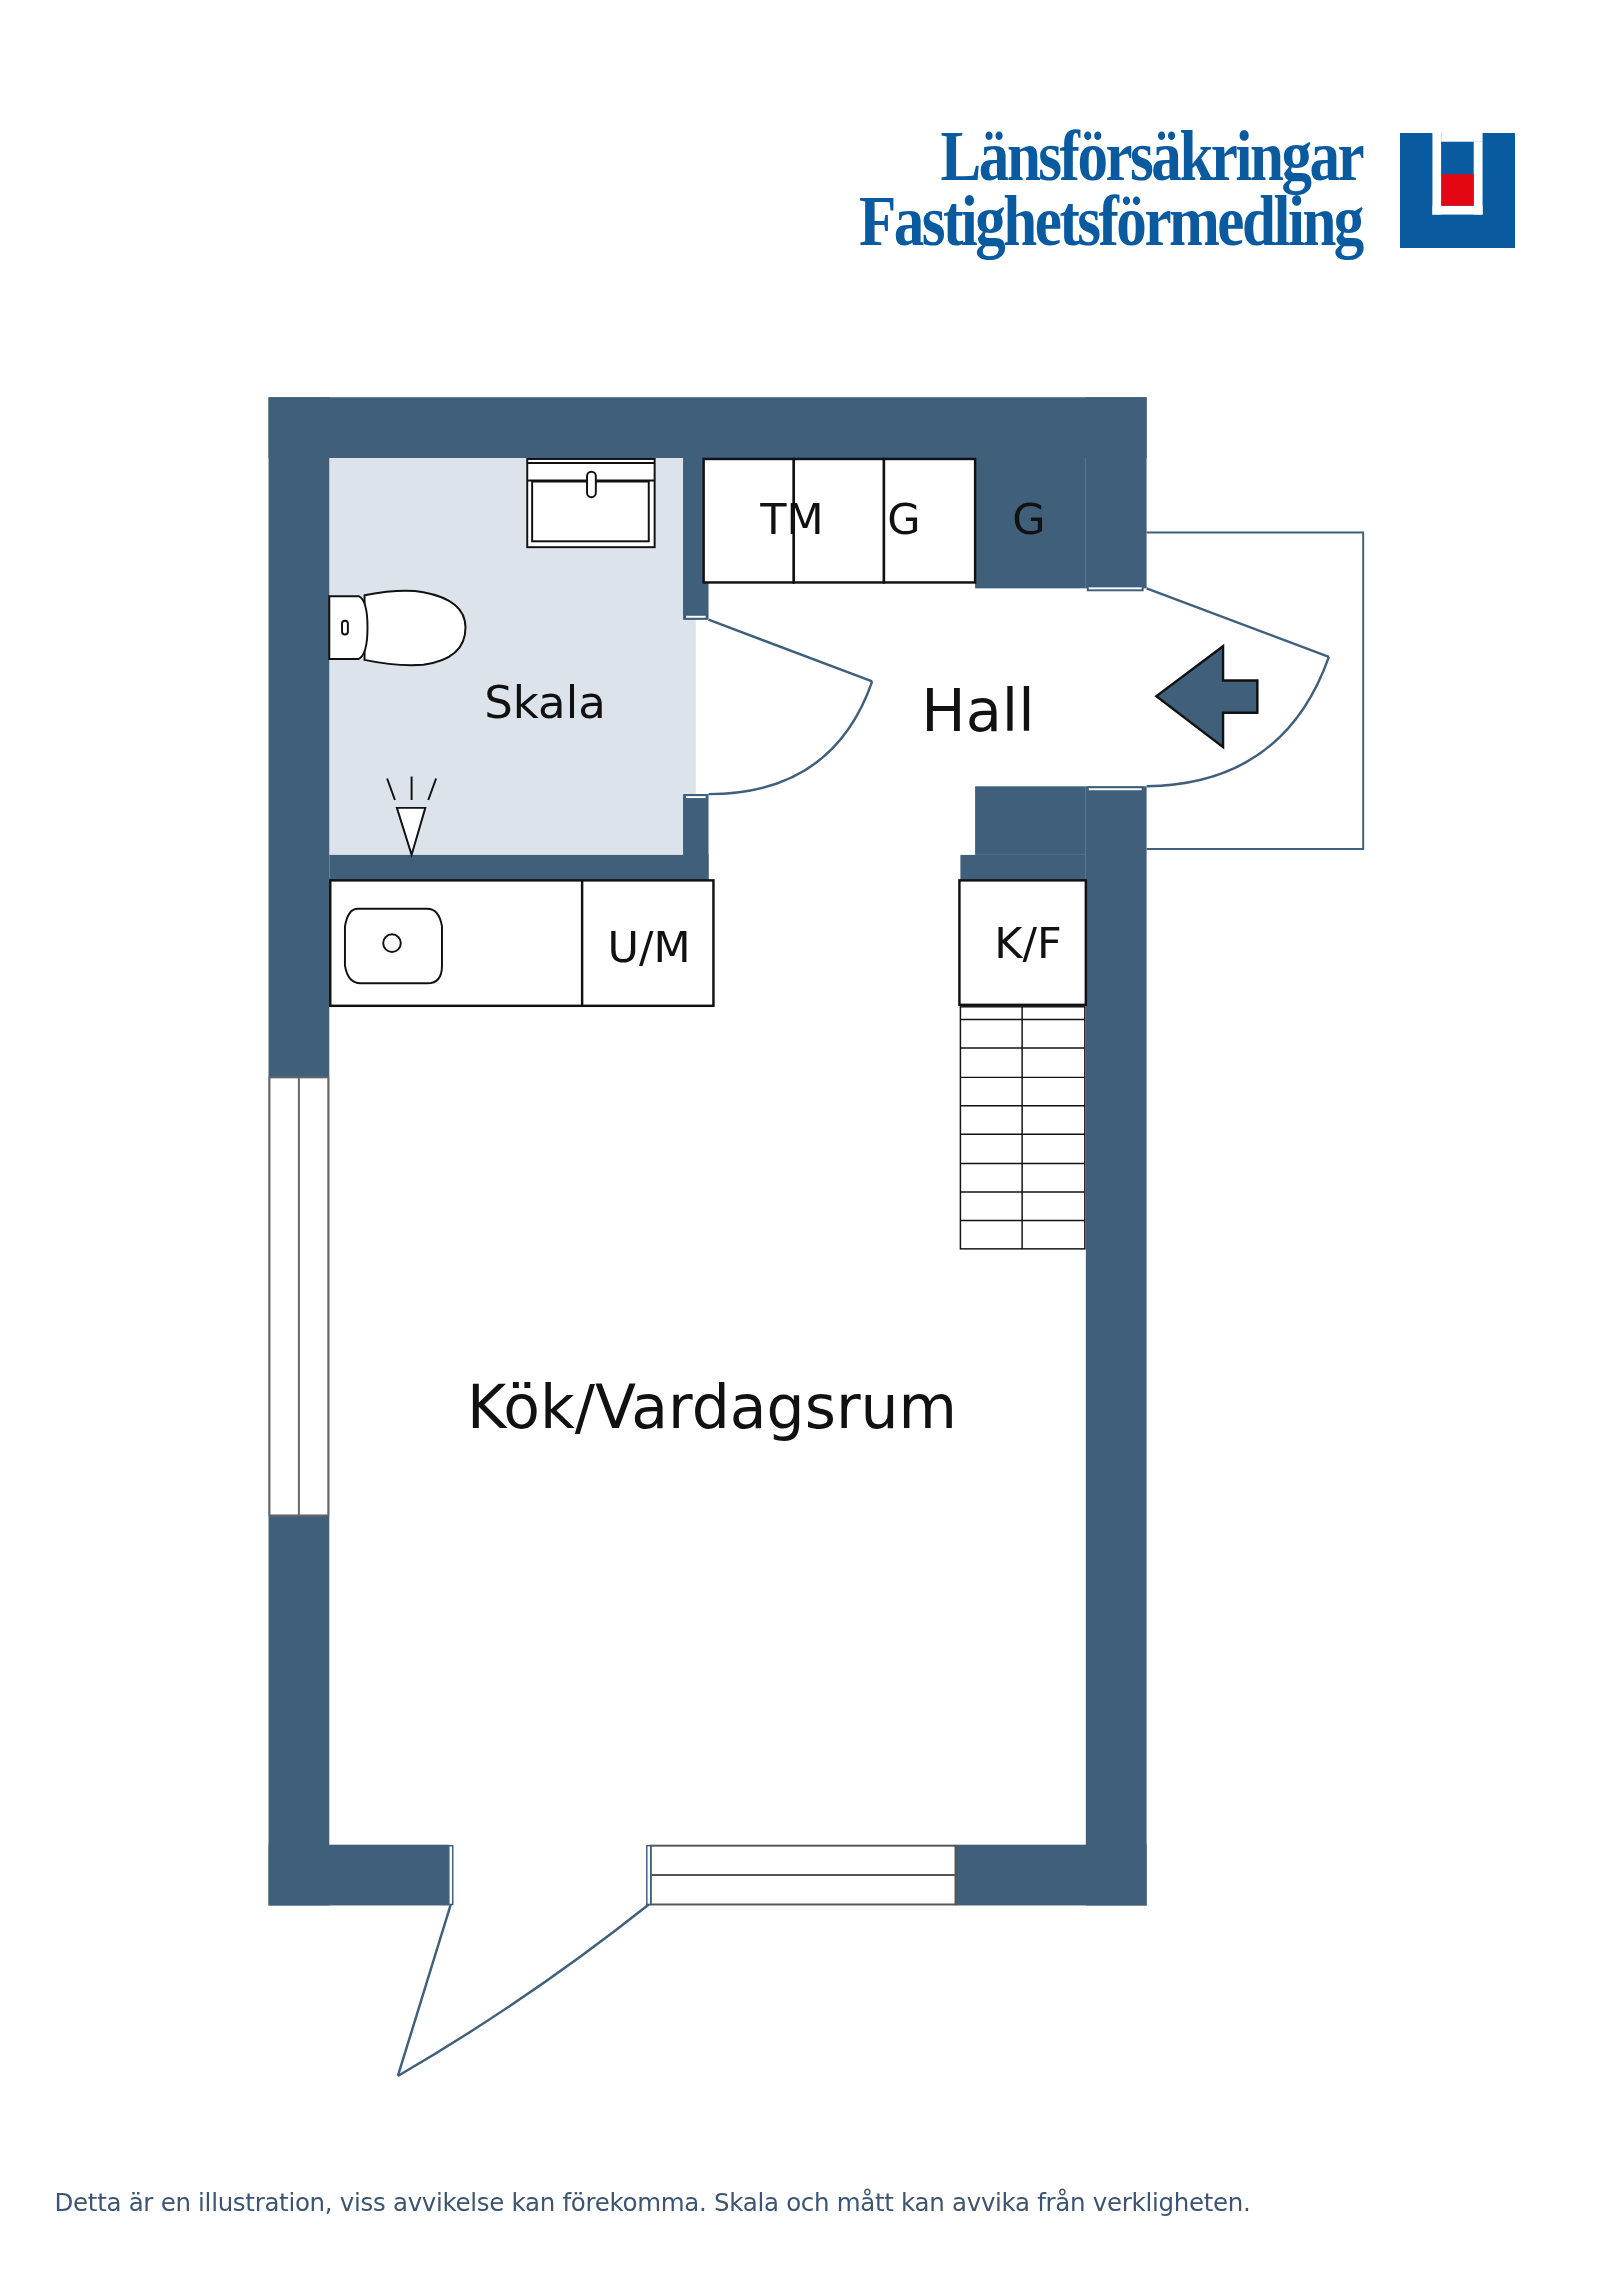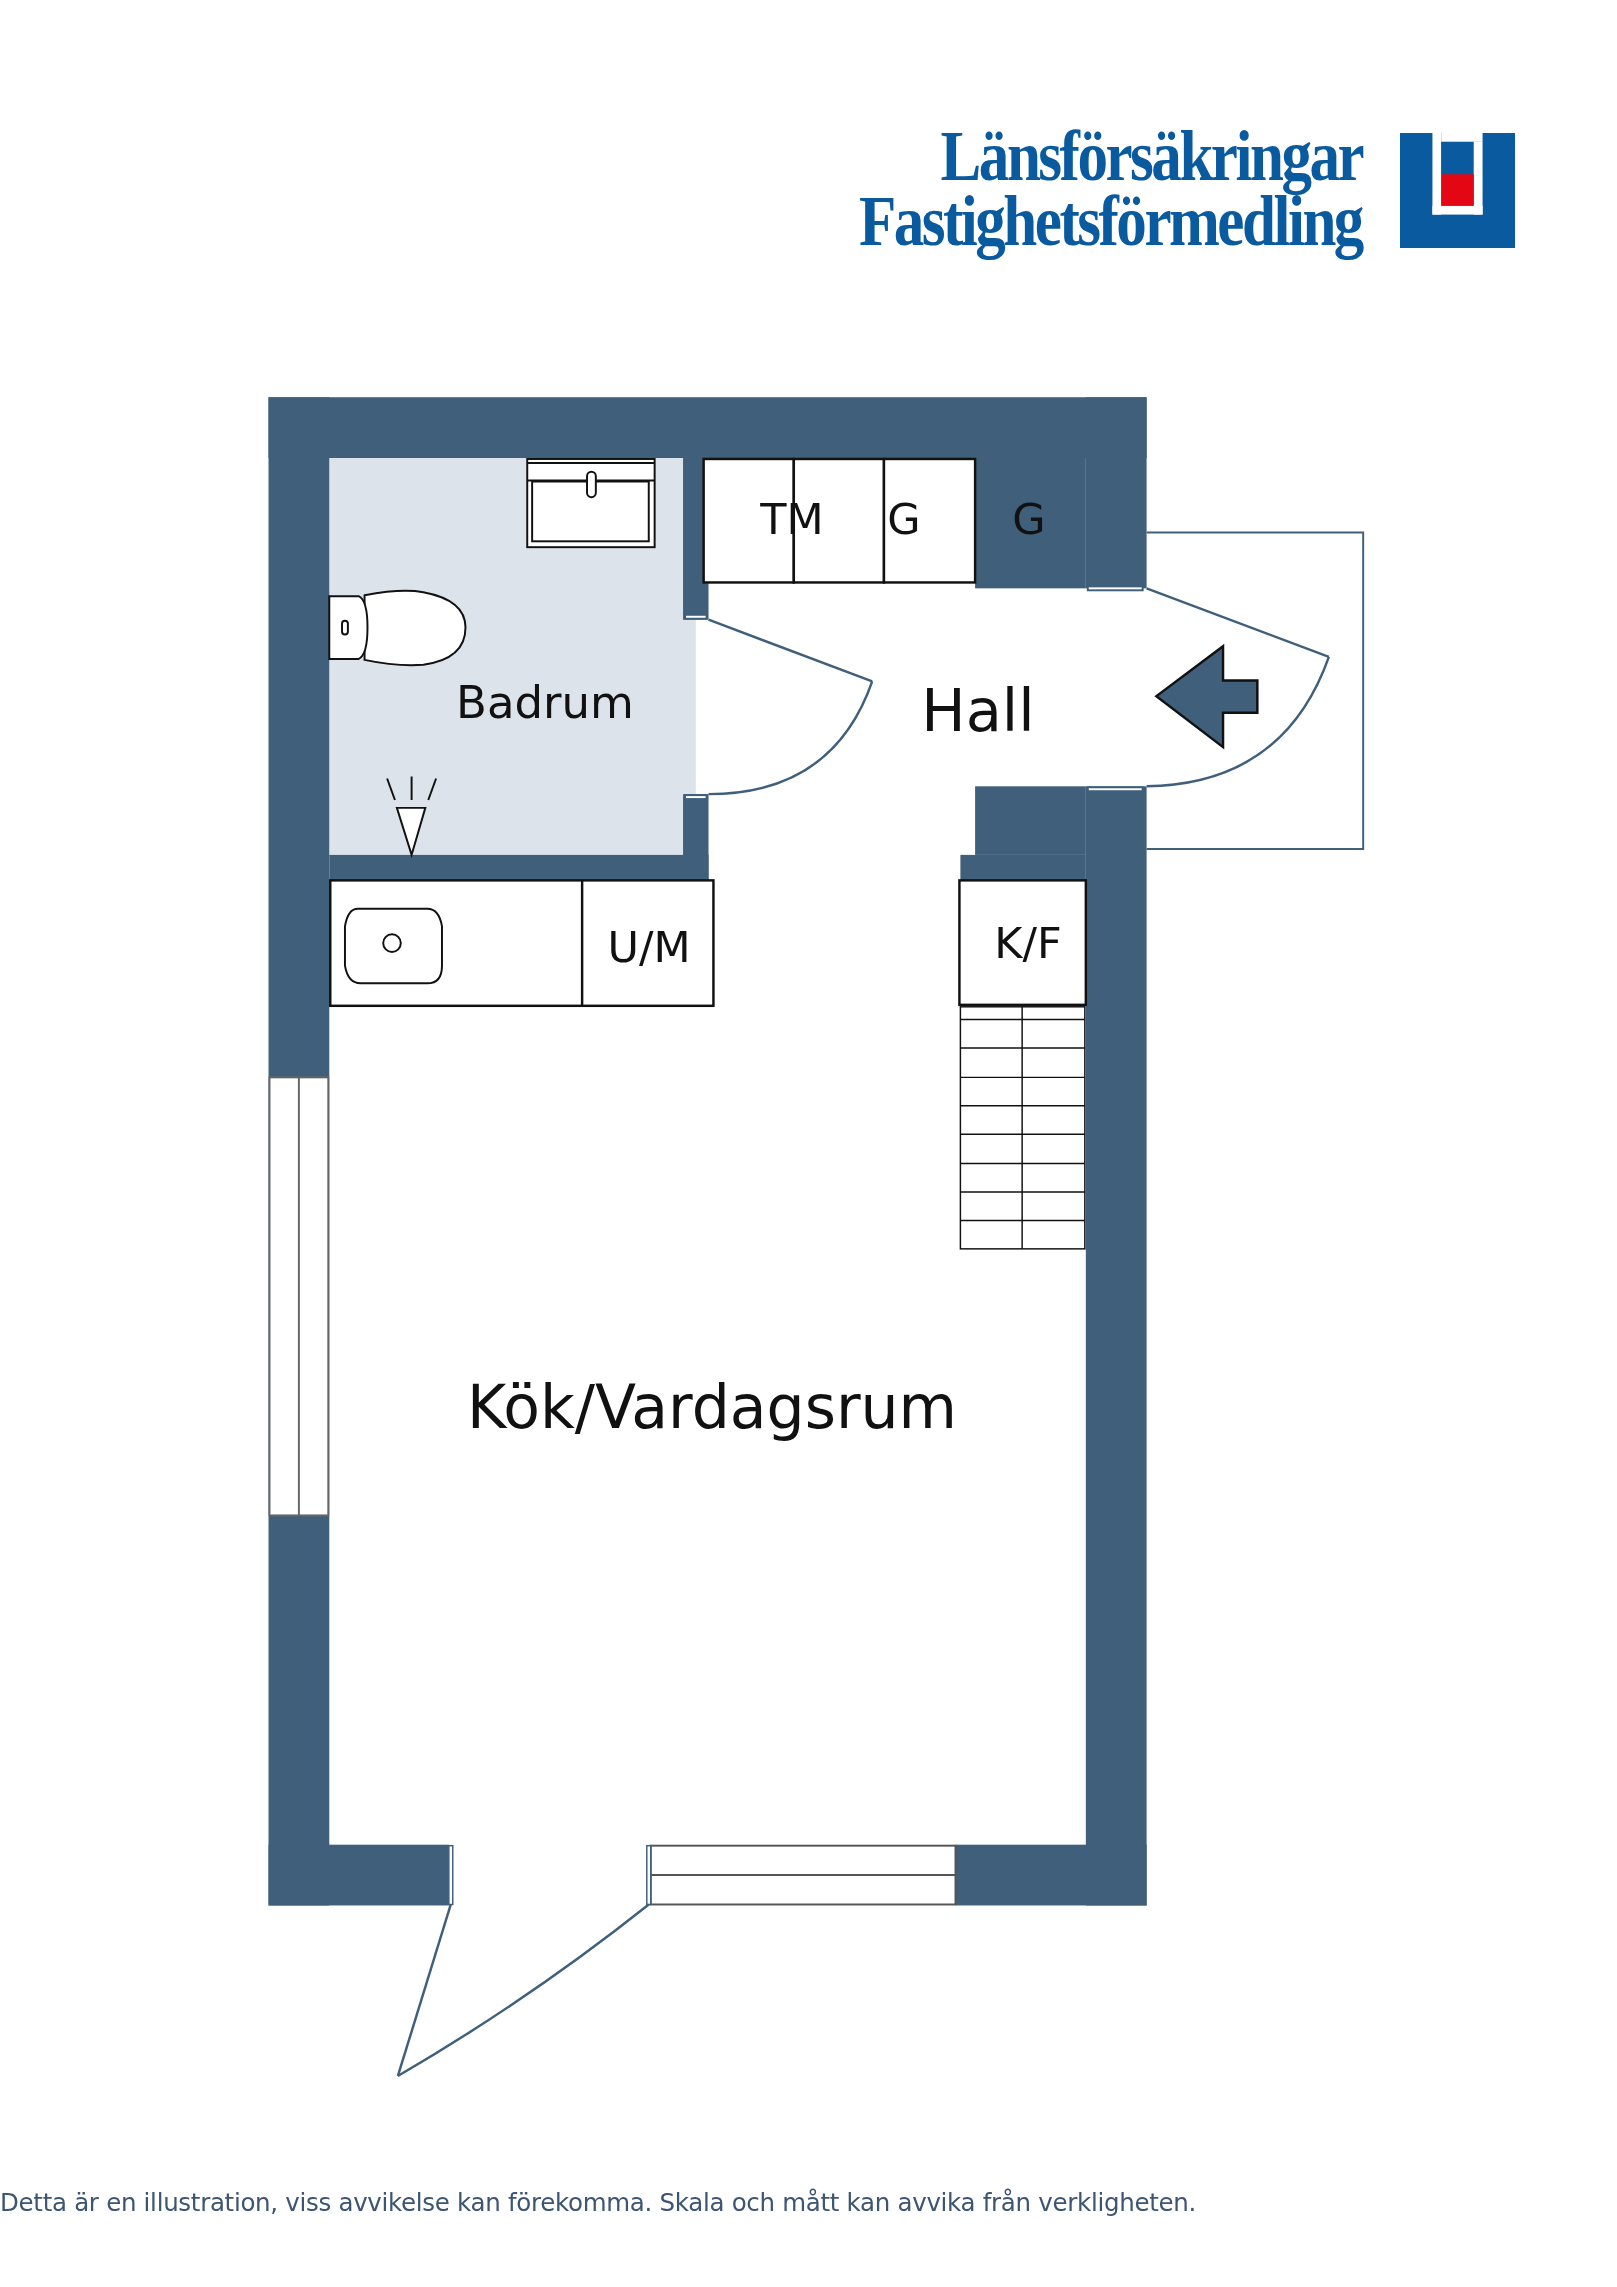--- a/index.html
+++ b/index.html
@@ -5,21 +5,21 @@
   html, body { margin:0; padding:0; background:#ffffff; }
   body { width:1617px; height:2288px; position:relative; overflow:hidden; font-family:"DejaVu Sans", sans-serif; }
   .logo { position:absolute; left:752px; top:125px; width:784px; height:137px; }
   .logo-text { position:absolute; right:174px; font-family:"Liberation Serif", serif; font-weight:bold; color:#0a5aa0; letter-spacing:-2.9px; white-space:nowrap; transform:scaleX(0.86); transform-origin:right center; }
   .logo-line1 { top:-3.9px; font-size:71px; line-height:71px; }
   .logo-line2 { top:61px; font-size:71px; line-height:71px; }
   .logo-mark { position:absolute; left:648px; top:7.8px; width:115px; height:115px; }
   .plan { position:absolute; left:0; top:0; width:1617px; height:2288px; }
   .room-label { position:absolute; color:#111; font-family:"DejaVu Sans", sans-serif; white-space:nowrap; transform:translateX(-50%); }
   .fixture-label { position:absolute; color:#111; font-family:"DejaVu Sans", sans-serif; white-space:nowrap; transform:translate(-50%,-50%); font-size:43px; }
-  .footer { position:absolute; left:0; width:1305px; top:2188px; text-align:left; color:#3d5570; font-size:24.5px; font-family:"DejaVu Sans", sans-serif; letter-spacing:-0.3px; }
+  .footer { position:absolute; left:0; width:1305px; top:2188px; text-align:center; color:#3d5570; font-size:24.5px; font-family:"DejaVu Sans", sans-serif; letter-spacing:-0.3px; }
 </style>
 </head>
 <body>
 
 <div class="logo">
   <div class="logo-text logo-line1">Länsförsäkringar</div>
   <div class="logo-text logo-line2">Fastighetsförmedling</div>
   <svg class="logo-mark" viewBox="0 0 117 117">
     <rect x="0" y="0" width="117" height="117" fill="#0a5aa0"></rect>
     <rect x="33" y="0" width="9" height="83" fill="#ffffff"></rect>
@@ -143,21 +143,21 @@
     <line x1="980" y1="1069" x2="1107" y2="1069"></line>
     <line x1="980" y1="1099" x2="1107" y2="1099"></line>
     <line x1="980" y1="1128" x2="1107" y2="1128"></line>
     <line x1="980" y1="1157" x2="1107" y2="1157"></line>
     <line x1="980" y1="1187" x2="1107" y2="1187"></line>
     <line x1="980" y1="1216" x2="1107" y2="1216"></line>
     <line x1="980" y1="1245" x2="1107" y2="1245"></line>
   </g>
 </svg>
 
-<div class="room-label" style="left:545px; top:676px; font-size:45px;">Badrum</div>
+<div class="room-label" style="left:545px; top:676px; font-size:45px;">Skala</div>
 <div class="room-label" style="left:978px; top:676px; font-size:59px;">Hall</div>
 <div class="room-label" style="left:712px; top:1372px; font-size:60px;">Kök/Vardagsrum</div>
 
 <div class="fixture-label" style="left:776px; top:519px;margin-left:16px;">TM</div>
 <div class="fixture-label" style="left:904px; top:519px;">G</div>
 <div class="fixture-label" style="left:1029px; top:519px;">G</div>
 <div class="fixture-label" style="left:649px; top:947px;text-align:right;">U/M</div>
 <div class="fixture-label" style="left:1028px; top:943px;">K/F</div>
 
 <div class="footer">Detta är en illustration, viss avvikelse kan förekomma. Skala och mått kan avvika från verkligheten.</div>

